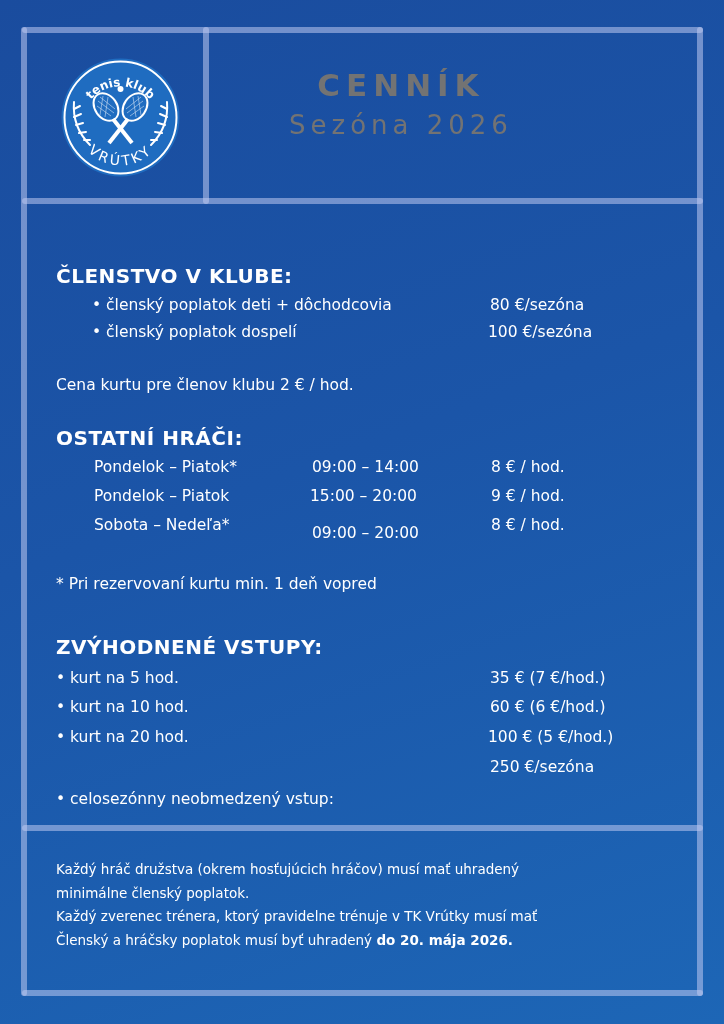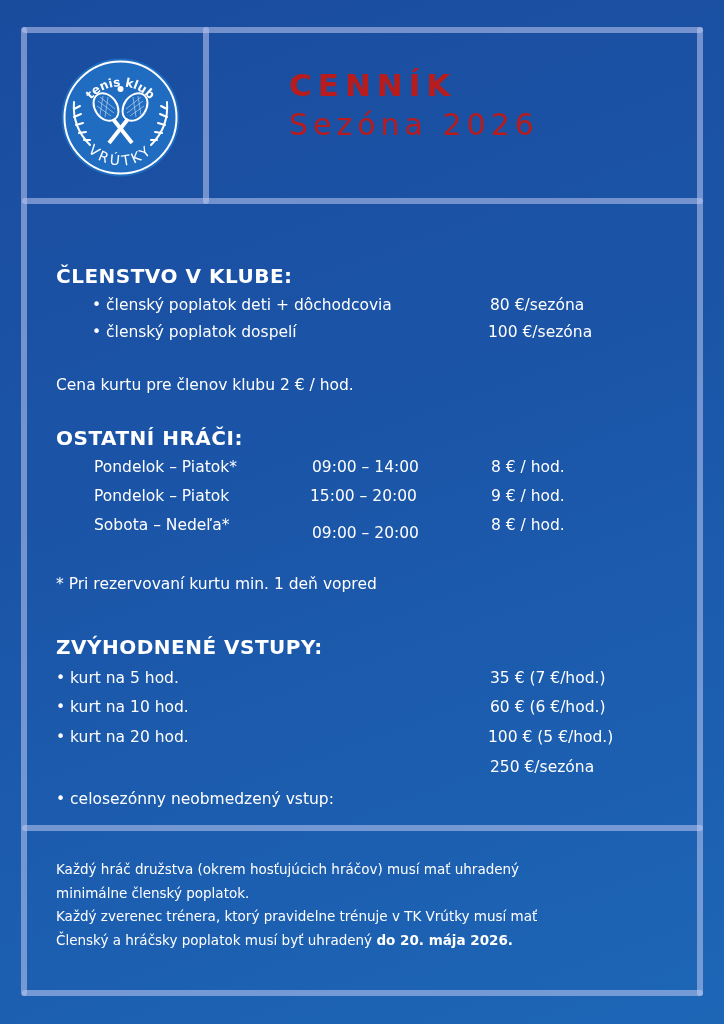--- a/index.html
+++ b/index.html
@@ -8,23 +8,23 @@
     background: linear-gradient(160deg, #1a4c9e 0%, #1b55a8 45%, #1d66b6 100%);
     font-family: "DejaVu Sans", sans-serif;
     color: #ffffff;
     position: relative;
   }
   .line { position: absolute; background: rgba(190, 200, 240, 0.55); border-radius: 3px; }
   .logo {
     position: absolute; left: 60px; top: 57px; width: 121px; height: 121px;
     border-radius: 50%;
   }
-  .title-block { position: absolute; left: 289px; top: 65px; color: #b91c1c; letter-spacing: 6px; }
+  .title-block { position: absolute; left: 289px; top: 65px; color: #737373; letter-spacing: 6px; text-align: center; }
   .title1 { font-size: 31px; font-weight: bold; line-height: 40px; }
-  .title2 { font-size: 30px; line-height: 40px; letter-spacing: 5px; }
+  .title2 { font-size: 26px; line-height: 40px; letter-spacing: 5px; }
   .h2 { position: absolute; left: 56px; font-size: 20px; font-weight: bold; letter-spacing: 0.5px; }
   .txt { position: absolute; font-size: 15.5px; white-space: nowrap; }
   .foot { position: absolute; left: 56px; top: 858px; font-size: 13.5px; line-height: 23.5px; }
   .foot b { font-weight: bold; }
 </style>
 </head>
 <body>
 
 <div class="line" style="left:22px; top:27px; width:681px; height:6px;"></div>
 <div class="line" style="left:21px; top:27px; width:6px; height:969px;"></div>

